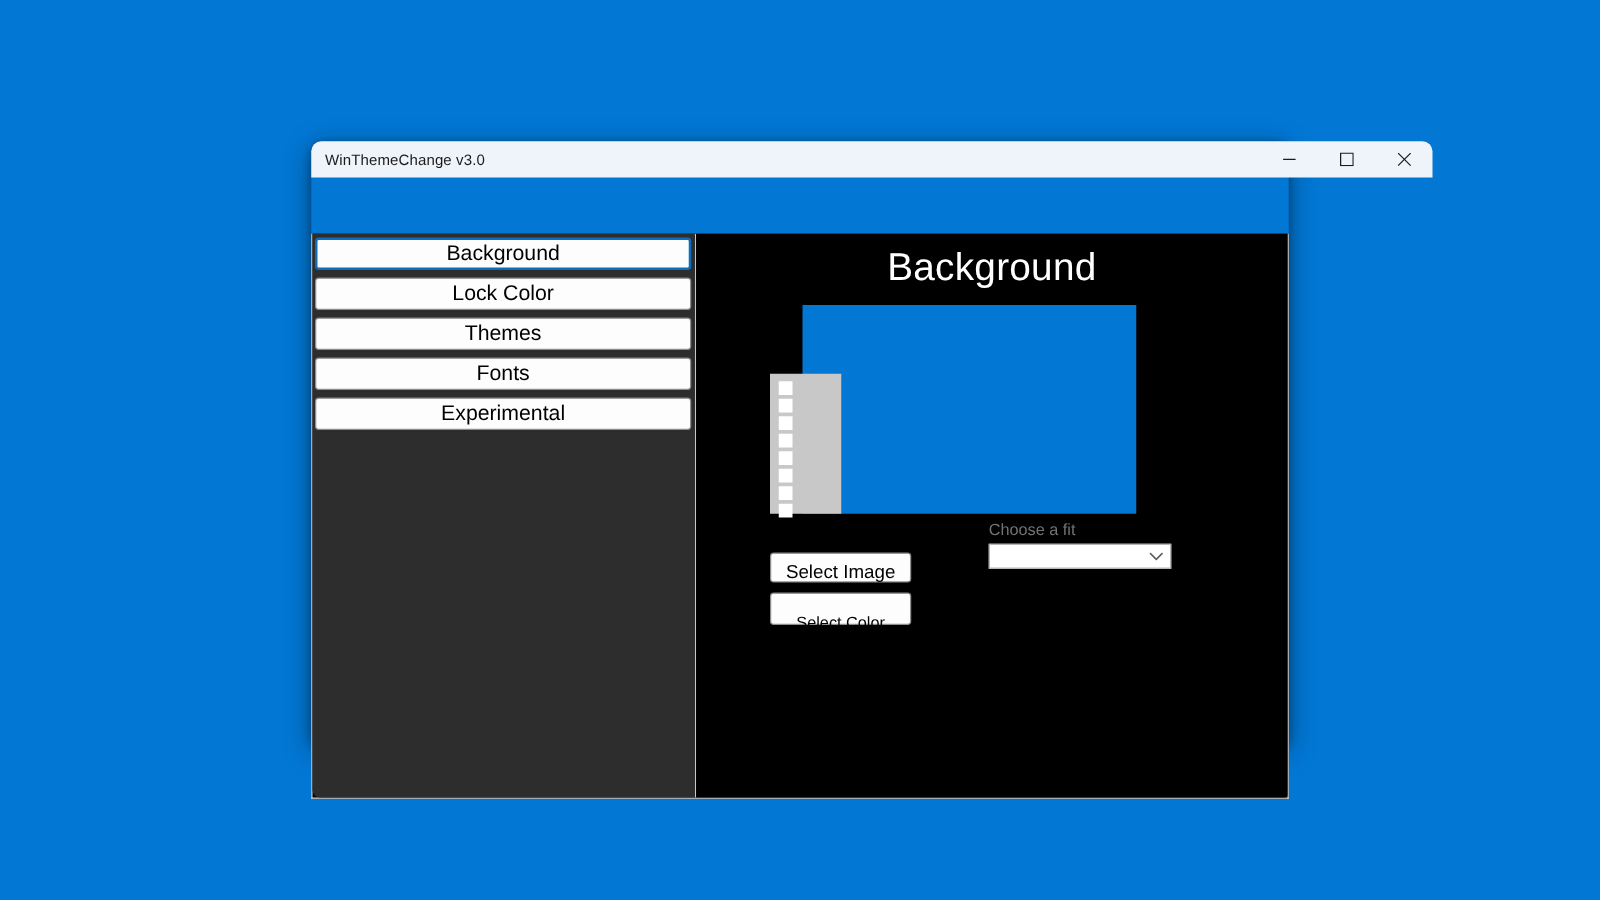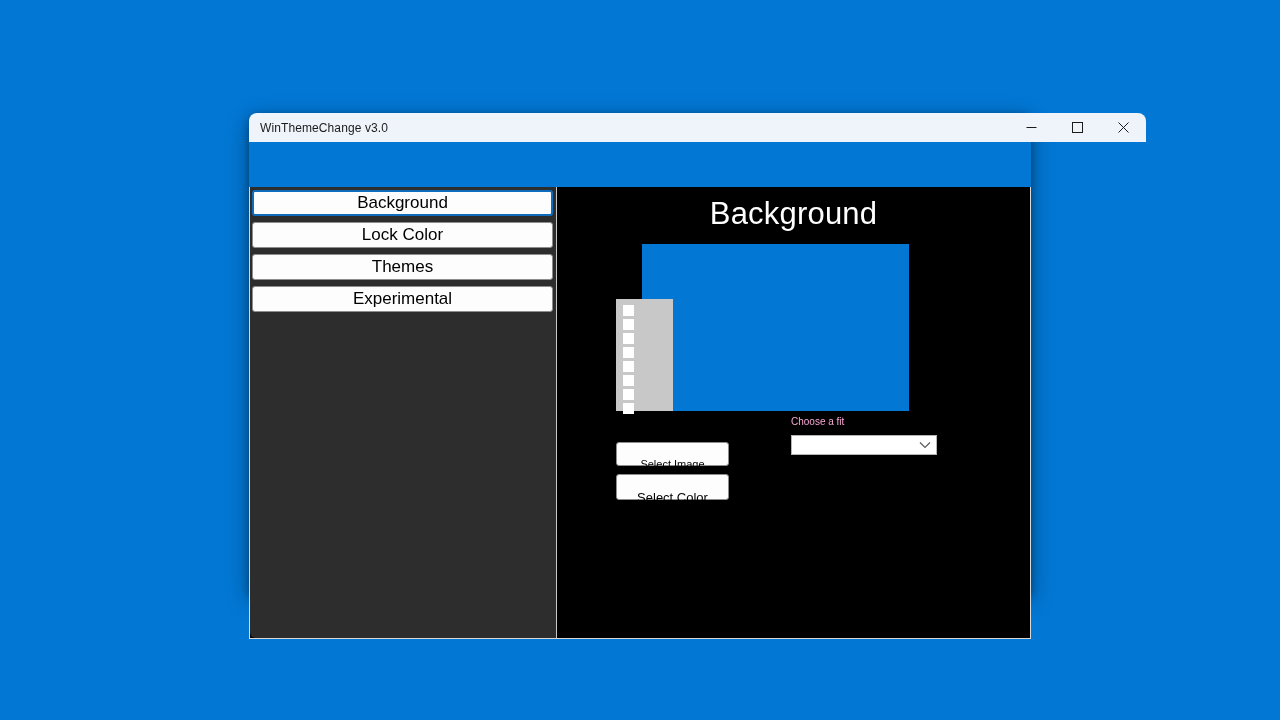--- a/index.html
+++ b/index.html
@@ -162,25 +162,25 @@
     position: absolute;
     left: 59px;
     top: 255px;
     width: 113px;
     height: 24px;
     background: #fdfdfd;
     border: 1px solid #8d8d8d;
     border-radius: 3px;
     box-sizing: border-box;
     font-family: "Liberation Sans", sans-serif;
-    font-size: 11px;
+    font-size: 15px;
     color: #000;
     text-align: center;
     line-height: 22px;
-    padding: 10px;
+    padding: 4px;
     cursor: default;
   }
   #select-color-button {
     position: absolute;
     left: 59px;
     top: 287px;
     width: 113px;
     height: 24px;
     background: #fdfdfd;
     border: 1px solid #8d8d8d;
@@ -193,22 +193,22 @@
     line-height: 22px;
     padding: 12px;
     cursor: default;
   }
 
   
   #fit-label {
     position: absolute;
     left: 234px;
     top: 229px;
-    color: #f9a8d4;
-    font-size: 10px;
+    color: #737373;
+    font-size: 13px;
   }
   #fit-select {
     position: absolute;
     left: 234px;
     top: 248px;
     width: 146px;
     height: 20px;
     background: #ffffff;
     border: 1px solid #b5b5b5;
     box-sizing: border-box;
@@ -259,20 +259,21 @@
         </div>
       </div>
     </div>
 
     <div id="window-body">
 
       <div id="sidebar">
         <button class="side-btn selected">Background</button>
         <button class="side-btn">Lock Color</button>
         <button class="side-btn">Themes</button>
+        <button class="side-btn">Fonts</button>
         <button class="side-btn">Experimental</button>
       </div>
 
       <div id="content">
 
         <div id="page-title">Background</div>
 
         <div id="preview-color-rect"></div>
 
         <div id="preview-filmstrip">

